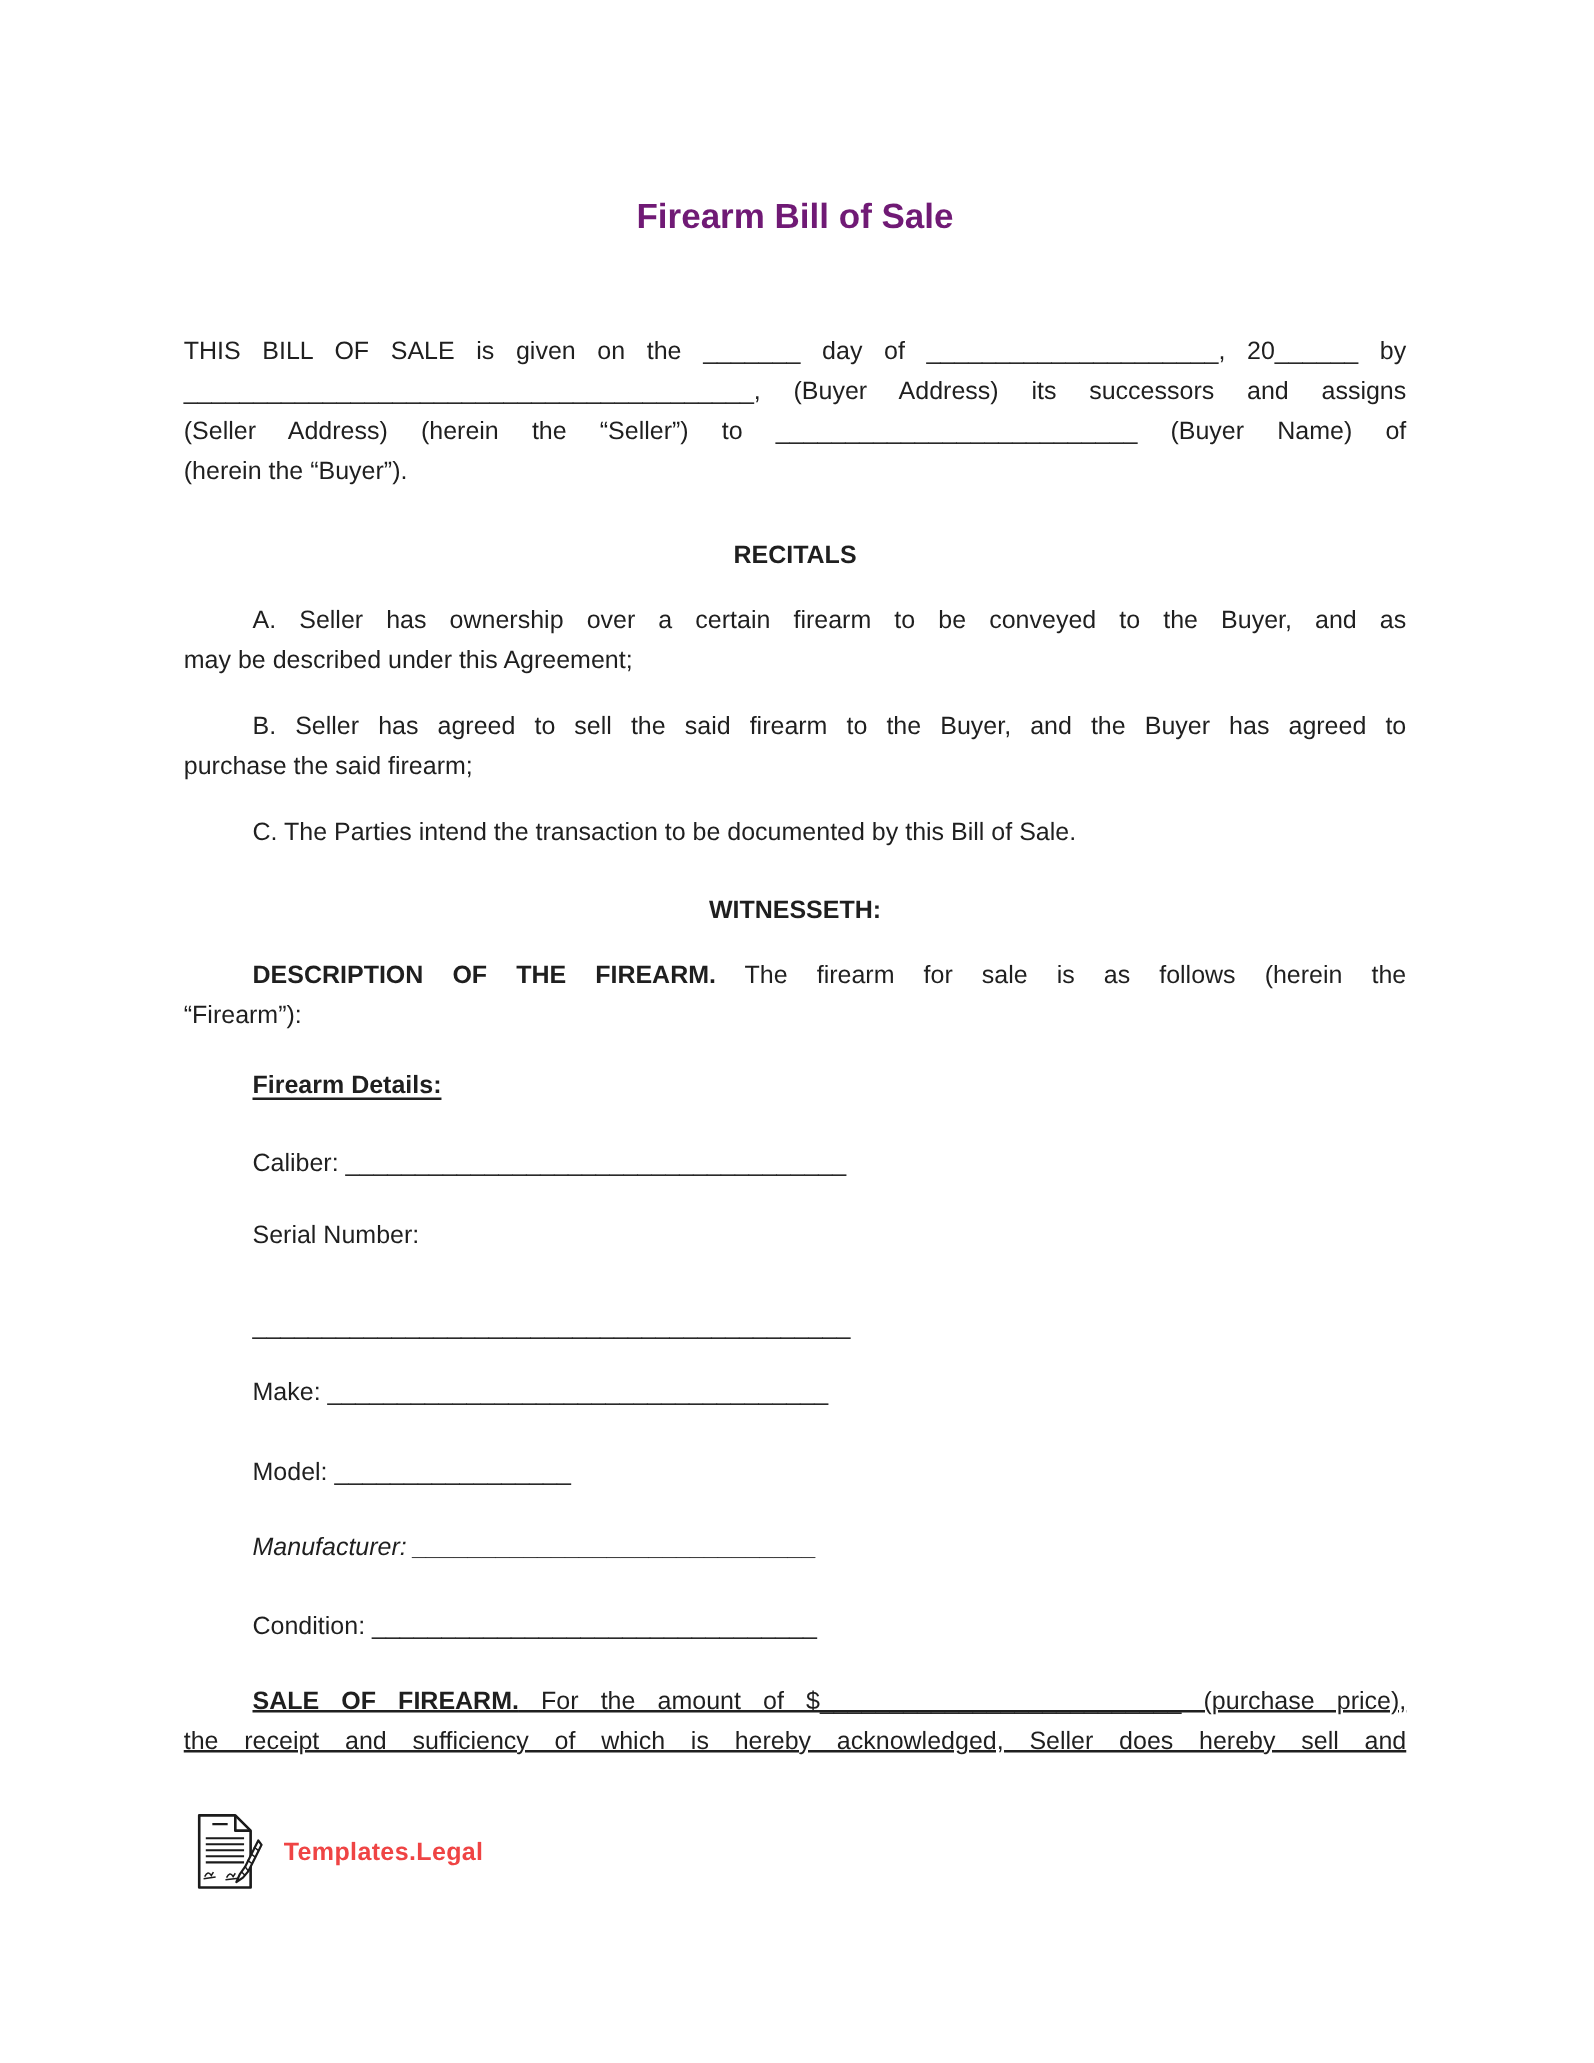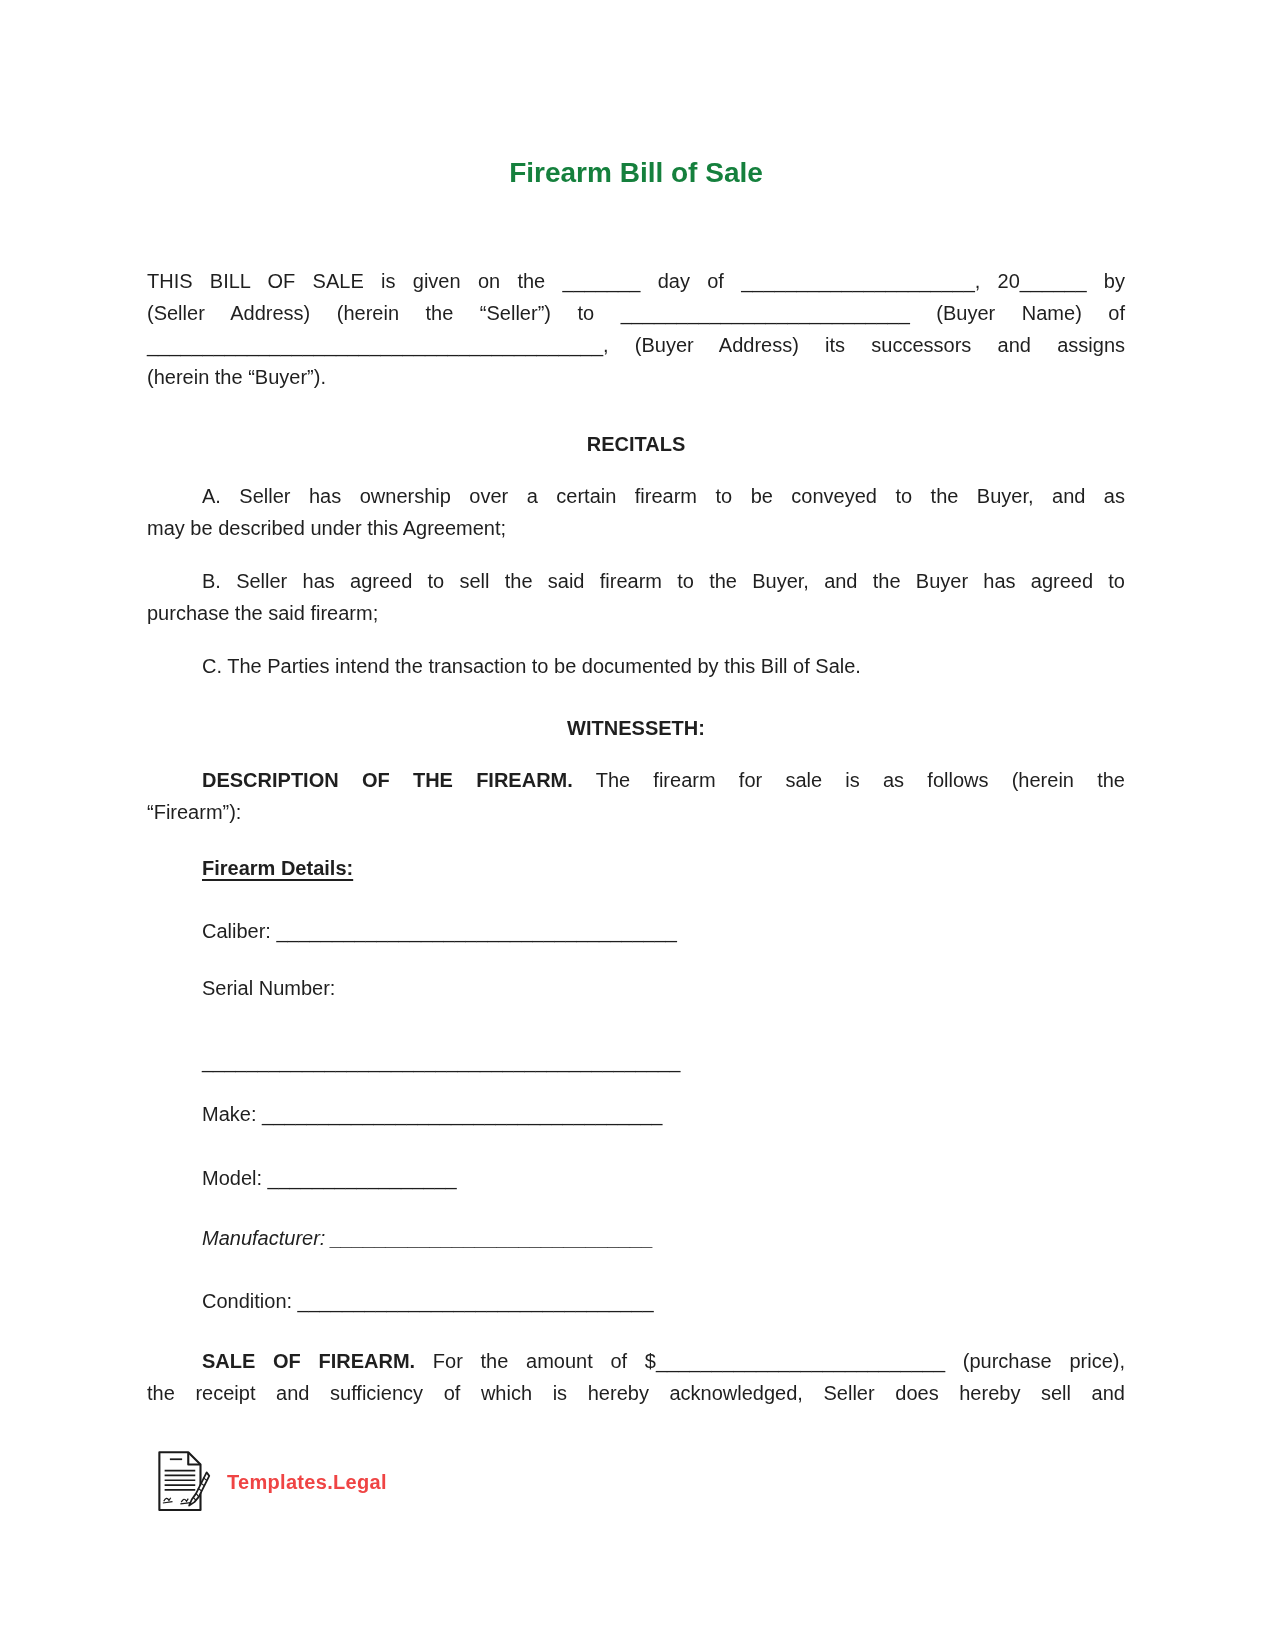--- a/index.html
+++ b/index.html
@@ -24,21 +24,21 @@
     padding-top: 156px;
     font-size: 20px;
     line-height: 32px;
   }
   .title {
     margin: 0 0 75px 0;
     font-size: 28px;
     line-height: 34px;
     font-weight: 700;
     text-align: center;
-    color: #15803d;
+    color: #701a75;
   }
   .jline {
     text-align: justify;
     text-align-last: justify;
   }
   .ind { text-indent: 55px; }
   .chead {
     text-align: center;
     font-weight: 700;
   }
@@ -58,21 +58,21 @@
     text-underline-offset: 4px;
   }
   .field { margin-left: 55px; }
   #f-caliber      { margin-bottom: 25px; }
   #f-serial-label { margin-bottom: 41px; }
   #f-serial-line  { margin-bottom: 21px; }
   #f-make         { margin-bottom: 32px; }
   #f-model        { margin-bottom: 28px; }
   #f-manufacturer { margin-bottom: 31px; font-style: italic; }
   #f-condition    { margin-bottom: 28px; }
-  #sale           { margin-bottom: 1px; }
+  #sale           { margin-bottom: 1px; text-decoration: underline; }
   .footer {
     margin-top: 40px;
     margin-left: 8px;
     display: flex;
     align-items: center;
     gap: 16px;
   }
   .brand {
     font-size: 20px;
     font-weight: 700;
@@ -85,22 +85,22 @@
 </head>
 <body>
 
 <div class="page">
   <div class="content">
 
     <h1 class="title">Firearm Bill of Sale</h1>
 
     <div id="opening">
       <div class="jline">THIS BILL OF SALE is given on the _______ day of _____________________, 20______ by</div>
+      <div class="jline">_________________________________________, (Buyer Address) its successors and assigns</div>
       <div class="jline">(Seller Address) (herein the “Seller”) to __________________________ (Buyer Name) of</div>
-      <div class="jline">_________________________________________, (Buyer Address) its successors and assigns</div>
       <div>(herein the “Buyer”).</div>
     </div>
 
     <div id="recitals-head" class="chead">RECITALS</div>
 
     <div id="recital-a">
       <div class="jline ind">A. Seller has ownership over a certain firearm to be conveyed to the Buyer, and as</div>
       <div>may be described under this Agreement;</div>
     </div>
 

